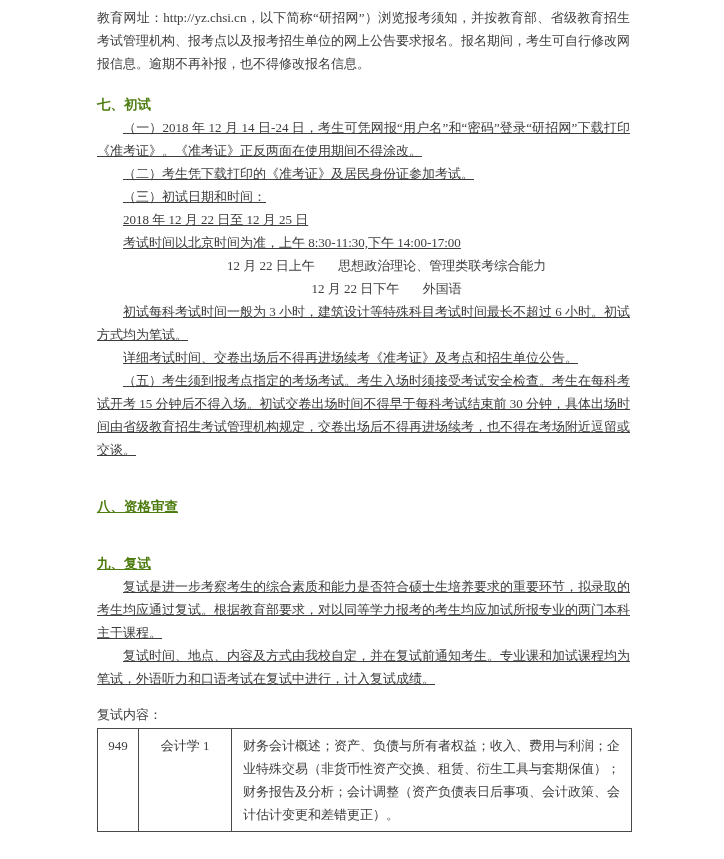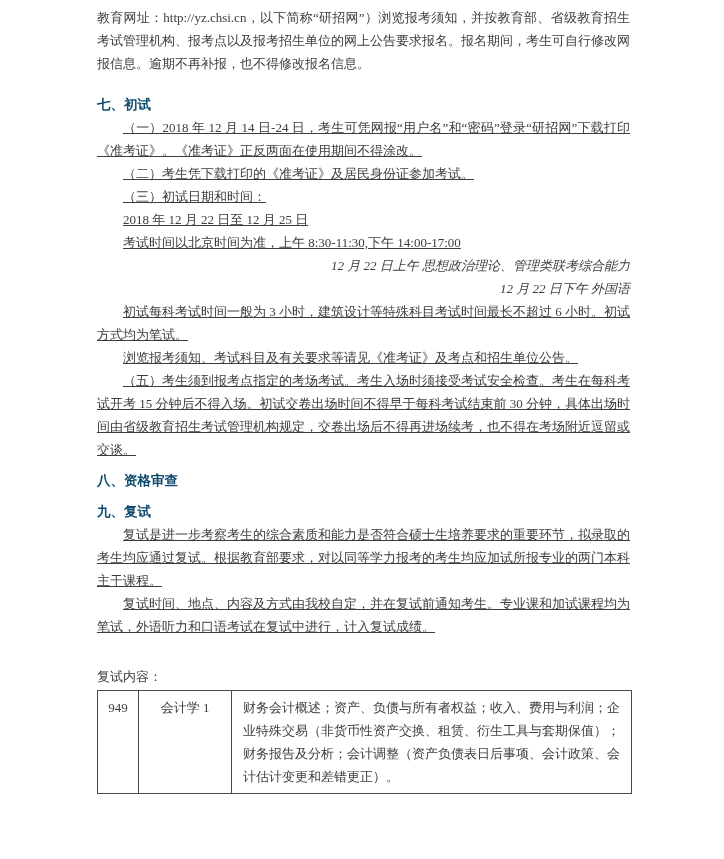--- a/index.html
+++ b/index.html
@@ -25,38 +25,38 @@
     margin: 0;
     text-align: justify;
   }
   .indent {
     text-indent: 2em;
     text-decoration: underline;
   }
   h2 {
     font-size: 13.5px;
     font-weight: bold;
-    color: #0c4a6e;
+    color: #4d7c0f;
     margin: 18px 0 0 0;
     line-height: 23px;
   }
   h2.gap-large {
-    margin-top: 8px;
+    margin-top: 34px;
+    text-decoration: underline;
   }
   .schedule-row {
     padding-left: 26px;
-    text-align: right;
-    font-style: italic;
+    text-align: center;
   }
   .session {
     display: inline-block;
     width: 128px;
   }
   .table-label {
-    margin-top: 27px;
+    margin-top: 13px;
     text-align: left;
   }
   table.retest-table {
     border-collapse: collapse;
     width: 535px;
     margin-top: 2px;
     table-layout: fixed;
   }
   table.retest-table td {
     border: 1px solid #4a4a4a;
@@ -104,21 +104,21 @@
     <span>思想政治理论、管理类联考综合能力</span>
   </p>
 
   <p class="schedule-row">
     <span class="session">12 月 22 日下午</span>
     <span>外国语</span>
   </p>
 
   <p class="indent">初试每科考试时间一般为 3 小时，建筑设计等特殊科目考试时间最长不超过 6 小时。初试方式均为笔试。</p>
 
-  <p class="indent">浏览报考须知、考试科目及有关要求等请见《准考证》及考点和招生单位公告。</p>
+  <p class="indent">详细考试时间、交卷出场后不得再进场续考《准考证》及考点和招生单位公告。</p>
 
   <p class="indent">（五）考生须到报考点指定的考场考试。考生入场时须接受考试安全检查。考生在每科考试开考 15 分钟后不得入场。初试交卷出场时间不得早于每科考试结束前 30 分钟，具体出场时间由省级教育招生考试管理机构规定，交卷出场后不得再进场续考，也不得在考场附近逗留或交谈。</p>
 
   <h2 class="gap-large">八、资格审查</h2>
 
 
   <h2 class="gap-large">九、复试</h2>
 
   <p class="indent">复试是进一步考察考生的综合素质和能力是否符合硕士生培养要求的重要环节，拟录取的考生均应通过复试。根据教育部要求，对以同等学力报考的考生均应加试所报专业的两门本科主干课程。</p>
 

